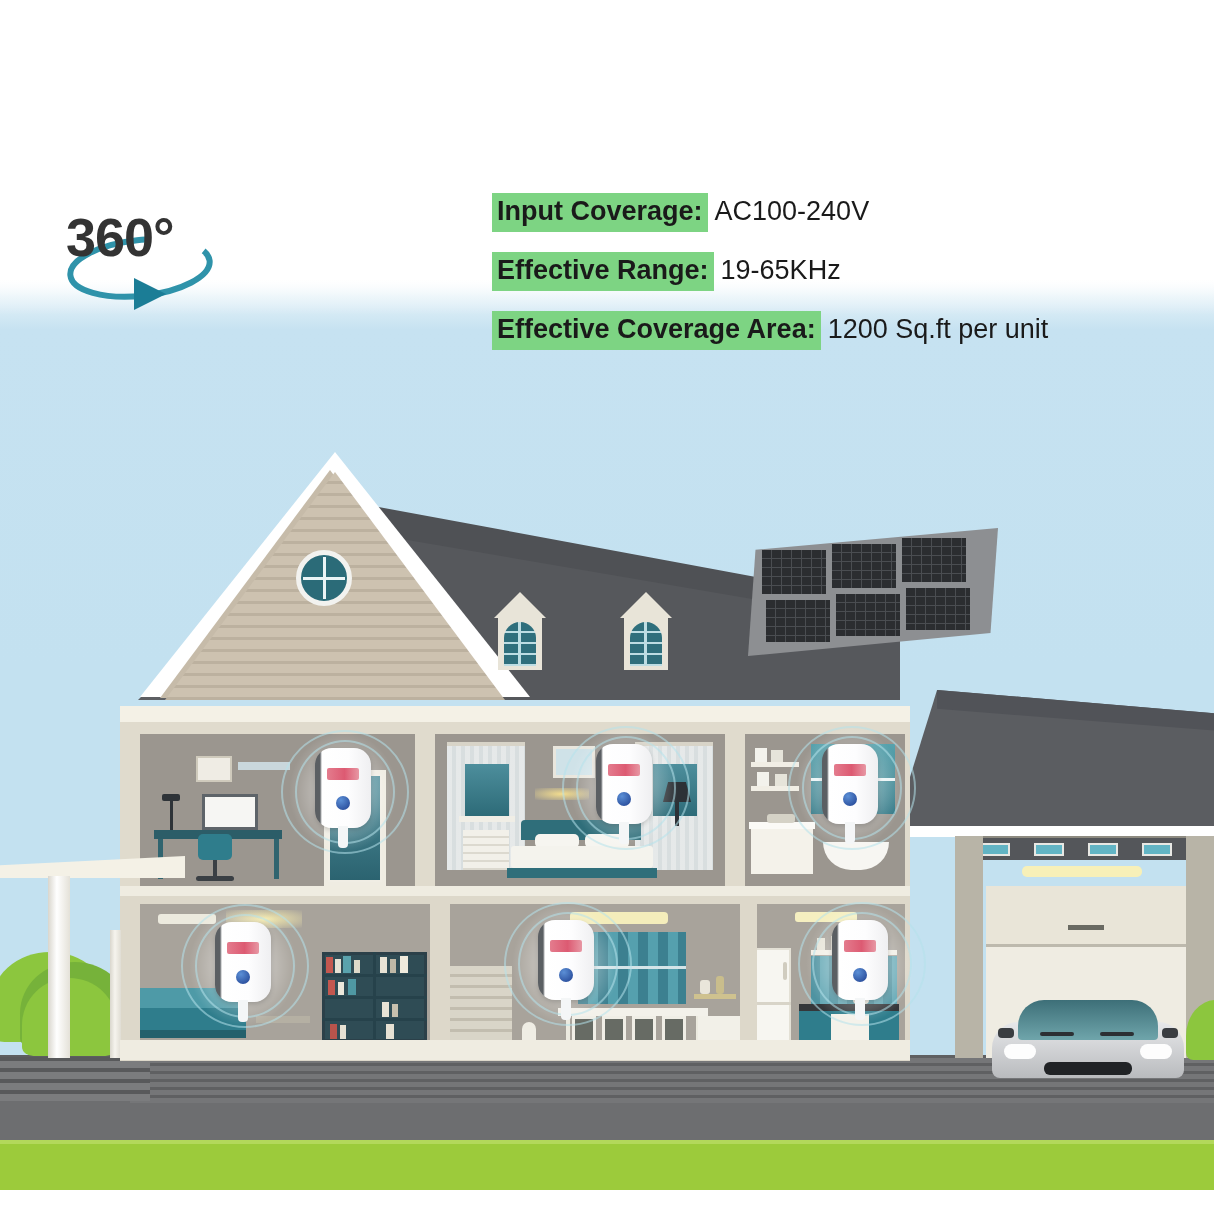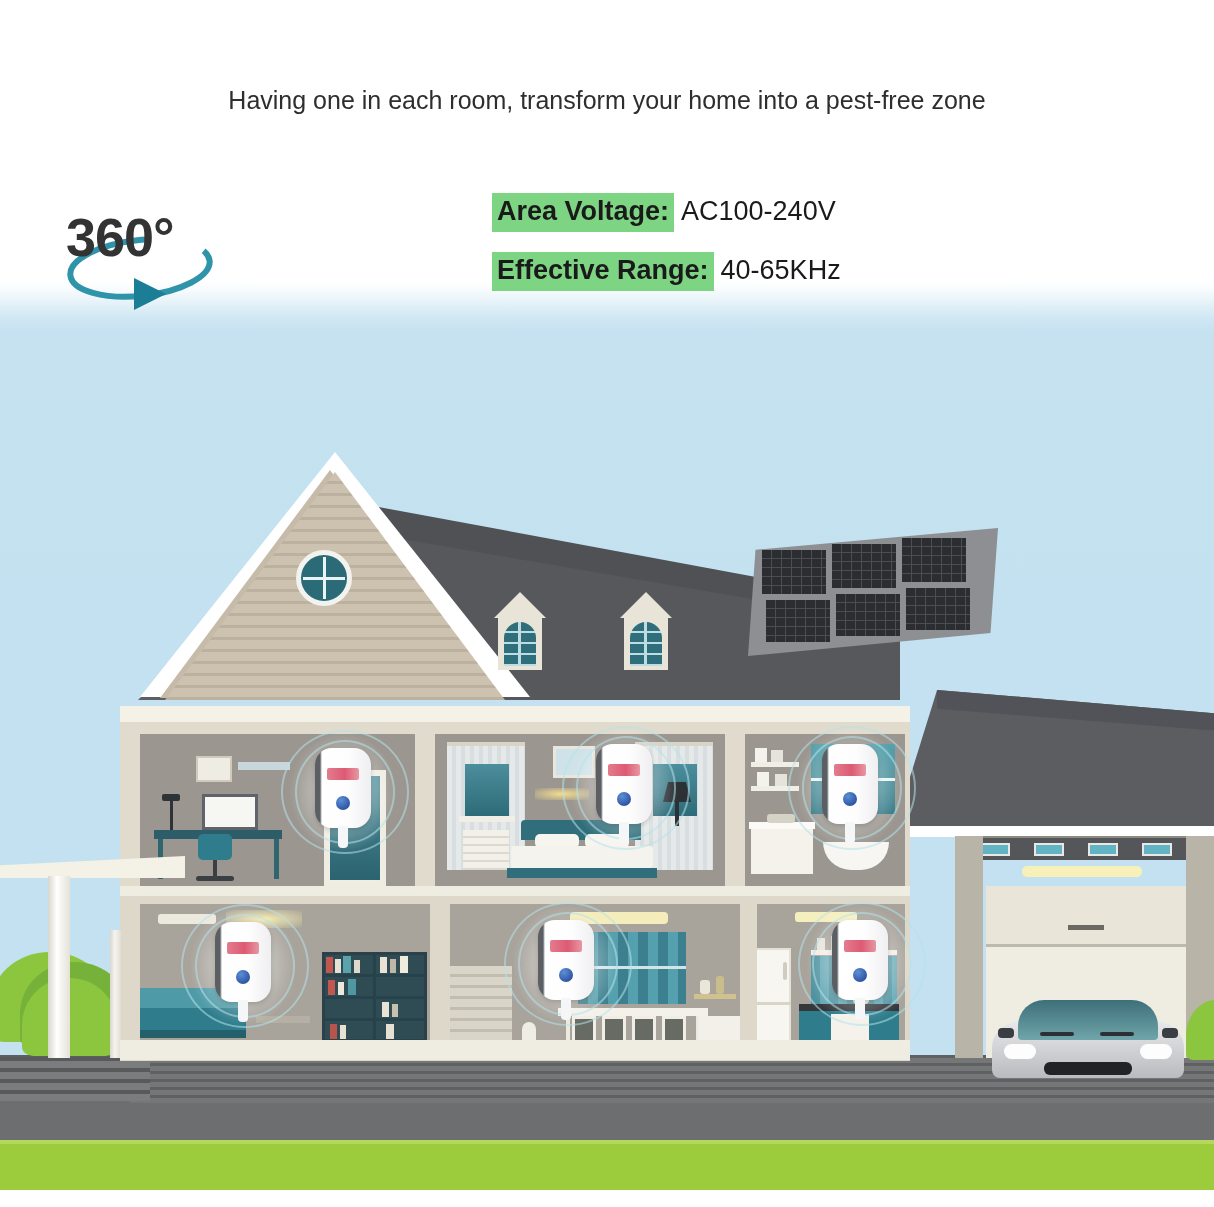--- a/index.html
+++ b/index.html
@@ -160,40 +160,42 @@
 
   
   .f{position:absolute;}
 </style>
 </head>
 <body>
 
 <div id="page">
 
   <div class="hdr">
-    <div class="subtitle">Having one in each room, transform your home into a pest-free zone</div>
   </div>
 
   <div class="sky"></div>
   <div class="whitefade"></div>
 
   <div class="badge">
     <svg width="190" height="120" viewBox="0 0 190 120">
       <ellipse cx="78" cy="72" rx="70" ry="28" fill="none" stroke="#2f93aa" stroke-width="6" stroke-dasharray="250 60" transform="rotate(-6 78 72)"></ellipse>
       <polygon points="72,82 104,98 72,114" fill="#1b7d96"></polygon>
     </svg>
     <div class="num">360°</div>
   </div>
 
   <div class="specs">
     <div class="spec">
-      <span class="lbl">Area Voltage:</span><span class="val">AC100-240V</span>
+      <span class="lbl">Input Coverage:</span><span class="val">AC100-240V</span>
     </div>
     <div class="spec">
-      <span class="lbl">Effective Range:</span><span class="val">40-65KHz</span>
+      <span class="lbl">Effective Range:</span><span class="val">19-65KHz</span>
+    </div>
+    <div class="spec">
+      <span class="lbl">Effective Coverage Area:</span><span class="val">1200 Sq.ft per unit</span>
     </div>
   </div>
 
   <div class="house">
 
     <div class="bush" style="left:-10px;top:952px;width:120px;height:90px;"></div>
     <div class="bush dk" style="left:20px;top:962px;width:110px;height:86px;"></div>
     <div class="bush" style="left:22px;top:978px;width:95px;height:78px;"></div>
 
     <div class="roof-left"></div>

